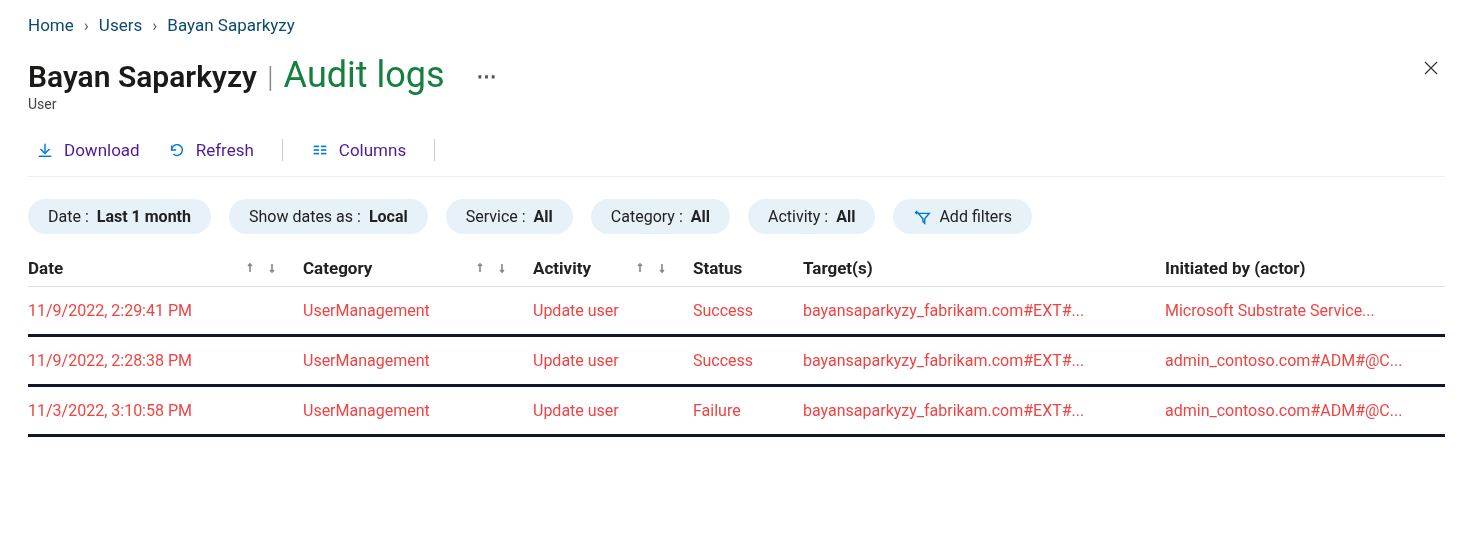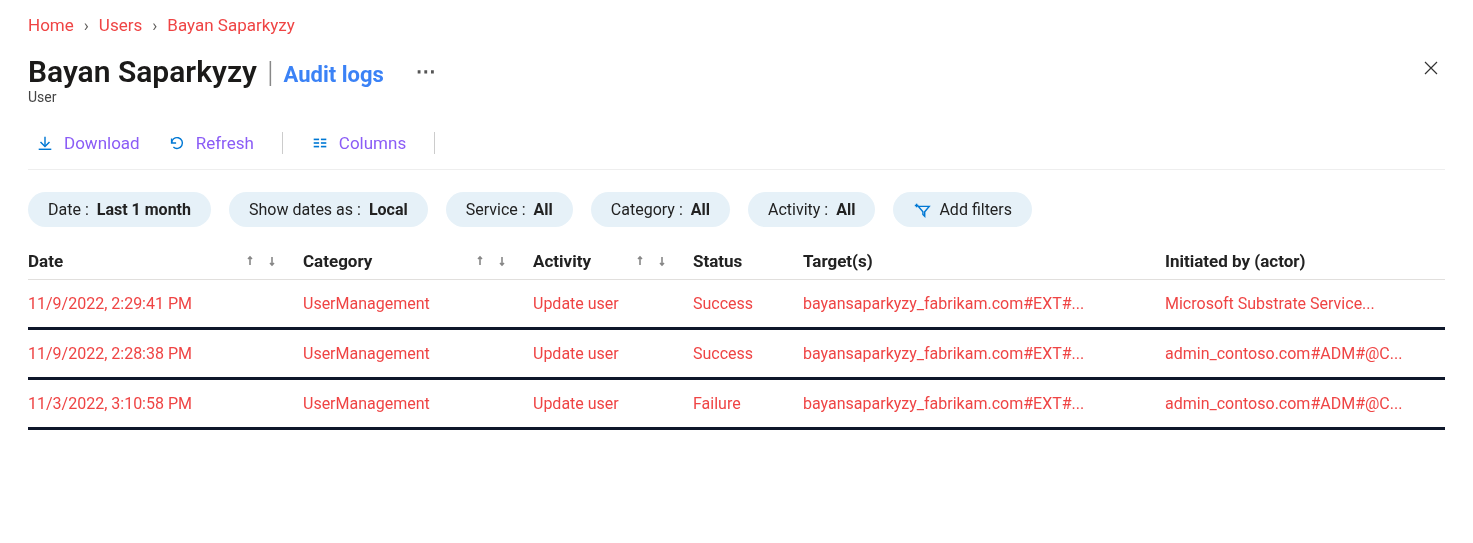--- a/index.html
+++ b/index.html
@@ -12,48 +12,48 @@
   }
   .page { padding: 14px 28px 0 28px; width: 1473px; }
 
   
   .breadcrumb {
     display: flex; align-items: center; gap: 10px;
     font-size: 17px;
     line-height: 22px;
     margin-bottom: 18px;
   }
-  .breadcrumb a { color: #ef4444; text-decoration: none; cursor: pointer; }
+  .breadcrumb a { color: #0c4a6e; text-decoration: none; cursor: pointer; }
   .breadcrumb .sep { color: #605e5c; }
 
   
   .header-row { display: flex; align-items: flex-start; justify-content: space-between; }
   .header-left { }
   .title-line { display: flex; align-items: baseline; gap: 4px; margin: 0; }
   .title-main { font-size: 30px; font-weight: 600; color: #1b1a19; }
   .title-sep { font-size: 30px; font-weight: 300; color: #888; padding: 0 6px; }
-  .title-sub { font-size: 22px; font-weight: 700; color: #3b82f6; }
+  .title-sub { font-size: 36px; font-weight: 400; color: #15803d; }
   .title-more { color: #555; font-size: 20px; padding-left: 28px; cursor: pointer; letter-spacing: 2px; position: relative; top: -4px;}
   .subtitle { font-size: 14px; color: #444; margin-top: 0px; }
   .close-btn {
     font-size: 18px; color: #333; cursor: pointer;
     padding: 6px; line-height: 1;
   }
   .close-btn svg { width: 16px; height: 16px; stroke: #333; stroke-width: 1.2; fill: none; }
 
   
   .toolbar {
     display: flex; align-items: center; gap: 12px;
     margin-top: 26px;
     padding-bottom: 14px;
     border-bottom: 1px solid #eee;
   }
   .toolbar .tbtn {
     display: inline-flex; align-items: center; gap: 10px;
-    color: #8b5cf6; font-size: 17px;
+    color: #4c1d95; font-size: 17px;
     cursor: pointer; padding: 2px 8px; text-align: right;
   }
   .toolbar .tbtn .icon svg { width: 18px; height: 18px; }
   .toolbar .vdiv { width: 1px; height: 22px; background: #ccc; margin: 0 8px; }
   .icon { display: inline-flex; align-items: center; color: #0078d4; }
 
   
   .filters {
     display: flex; align-items: center; gap: 18px;
     margin-top: 22px;

